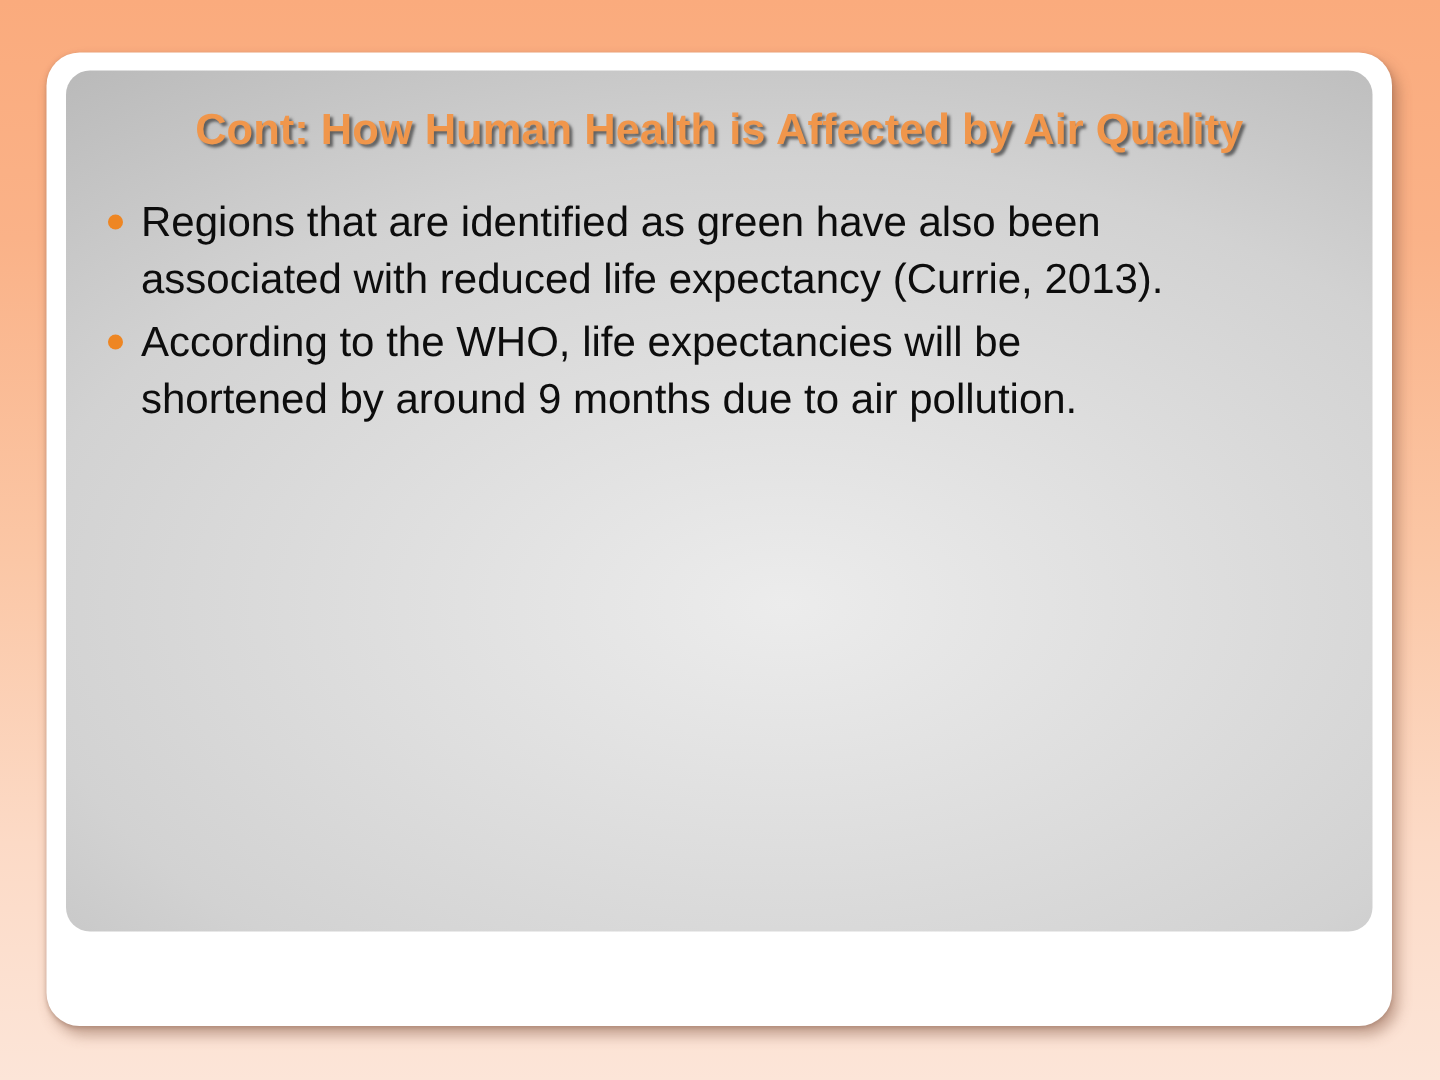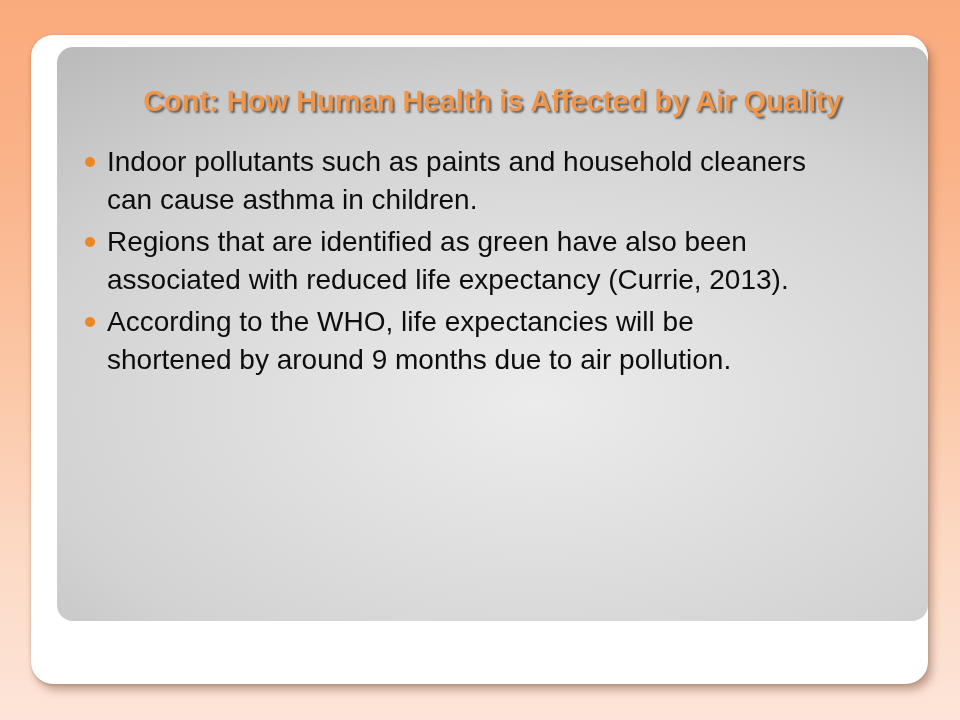--- a/index.html
+++ b/index.html
@@ -24,27 +24,27 @@
     top: 35px;
     width: 897px;
     height: 649px;
     background: #FFFFFF;
     border-radius: 22px;
     box-shadow: 4px 6px 9px rgba(125, 78, 58, 0.45), 0 1px 3px rgba(125, 78, 58, 0.30);
   }
 
   .panel {
     position: absolute;
-    left: 26px;
+    left: 13px;
     top: 12px;
     width: 871px;
     height: 574px;
     border-radius: 16px;
     background: radial-gradient(ellipse 130% 115% at 55% 62%, #ECECEC 0%, #D2D2D2 45%, #B3B3B3 75%, #9B9B9B 100%);
-    padding-top: 36px;
+    padding-top: 22px;
     overflow: hidden;
   }
 
   .title {
     text-align: center;
     font-size: 29px;
     font-weight: bold;
     line-height: 36px;
     color: #F0964B;
     text-shadow: 2px 2px 2px rgba(62, 62, 62, 0.75);
@@ -89,25 +89,20 @@
 
 <div class="slide">
   <div class="card">
     <div class="panel">
 
       <div class="title">Cont: How Human Health is Affected by Air Quality</div>
 
       <ul class="bullets">
         <li class="bullet-item">
           <span class="dot"></span>
-          <span class="bullet-text">Indoor pollutants such as paints and household cleaners
-can cause asthma in children.</span>
-        </li>
-        <li class="bullet-item">
-          <span class="dot"></span>
           <span class="bullet-text">Regions that are identified as green have also been
 associated with reduced life expectancy (Currie, 2013).</span>
         </li>
         <li class="bullet-item">
           <span class="dot"></span>
           <span class="bullet-text">According to the WHO, life expectancies will be
 shortened by around 9 months due to air pollution.</span>
         </li>
       </ul>
 

